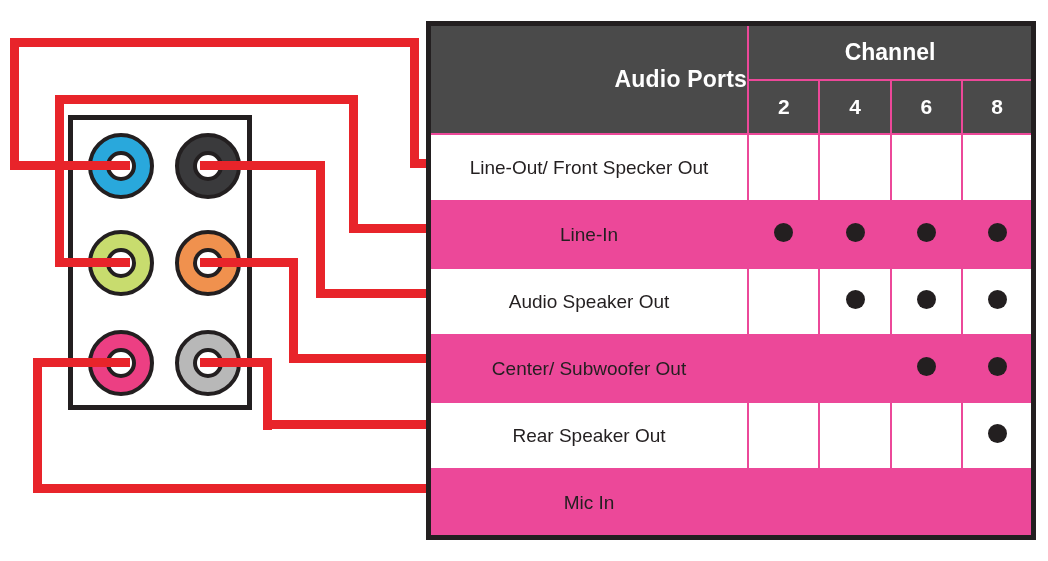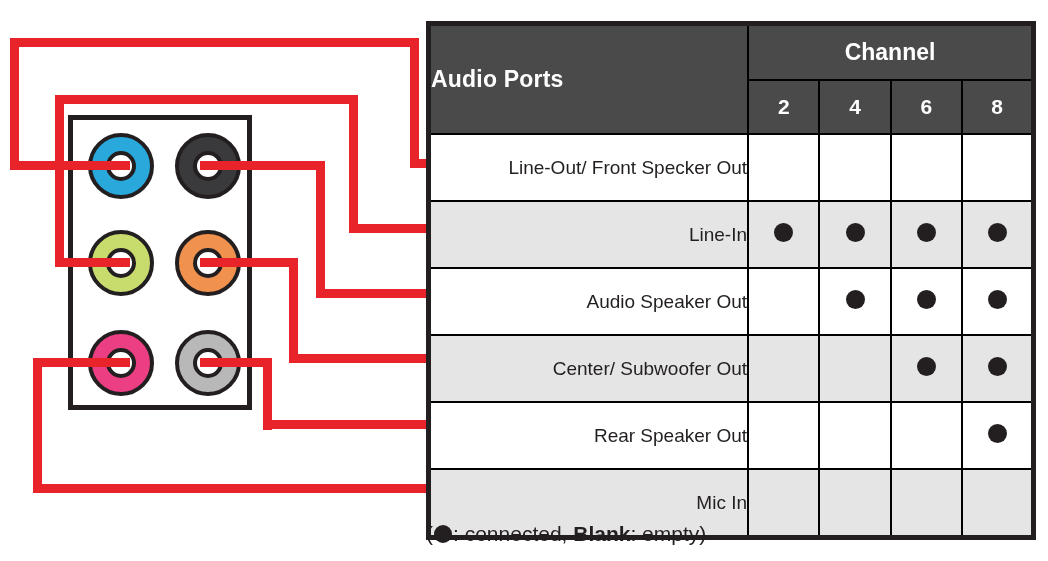--- a/index.html
+++ b/index.html
@@ -68,58 +68,58 @@
     left: 426px;
     top: 21px;
     width: 610px;
     border-collapse: collapse;
     border: 5px solid #231f20;
     background: #ffffff;
     z-index: 7;
     table-layout: fixed;
   }
   #spec-table th, #spec-table td {
-    border: 2px solid #000000;
+    border: 2px solid #ec4899;
     padding: 0;
     margin: 0;
   }
   .hdr {
     background: #4a4a4a;
     color: #ffffff;
     font-weight: bold;
     text-align: center;
     vertical-align: middle;
   }
   .hdr-ports {
-    text-align: left;
+    text-align: right;
     padding-left: 18px;
     font-size: 23px;
     letter-spacing: 0.2px;
   }
   .hdr-channel {
     font-size: 23px;
     height: 53px;
   }
   .hdr-num {
     font-size: 21px;
     height: 52px;
   }
   .row-label {
     font-size: 19px;
     color: #231f20;
-    text-align: right;
+    text-align: center;
     padding-left: 18px;
     height: 65px;
     font-weight: normal;
   }
   .cell {
     text-align: center;
     vertical-align: middle;
   }
-  tr.shaded td { background: #e5e5e5; }
+  tr.shaded td { background: #ec4899; }
   tr.plain td { background: #ffffff; }
   .dot {
     display: inline-block;
     width: 19px;
     height: 19px;
     border-radius: 50%;
     background: #231f20;
   }
 
   
@@ -264,17 +264,14 @@
         <tr class="shaded">
           <td class="row-label">Mic In</td>
           <td class="cell"></td>
           <td class="cell"></td>
           <td class="cell"></td>
           <td class="cell"></td>
         </tr>
       </tbody>
   </table>
 
-  <div id="legend">
-    <span>(</span><span class="ldot"></span><span>: connected, </span><span class="bold">Blank</span><span>: empty)</span>
-  </div>
 
 </div>
 
 </body></html>

